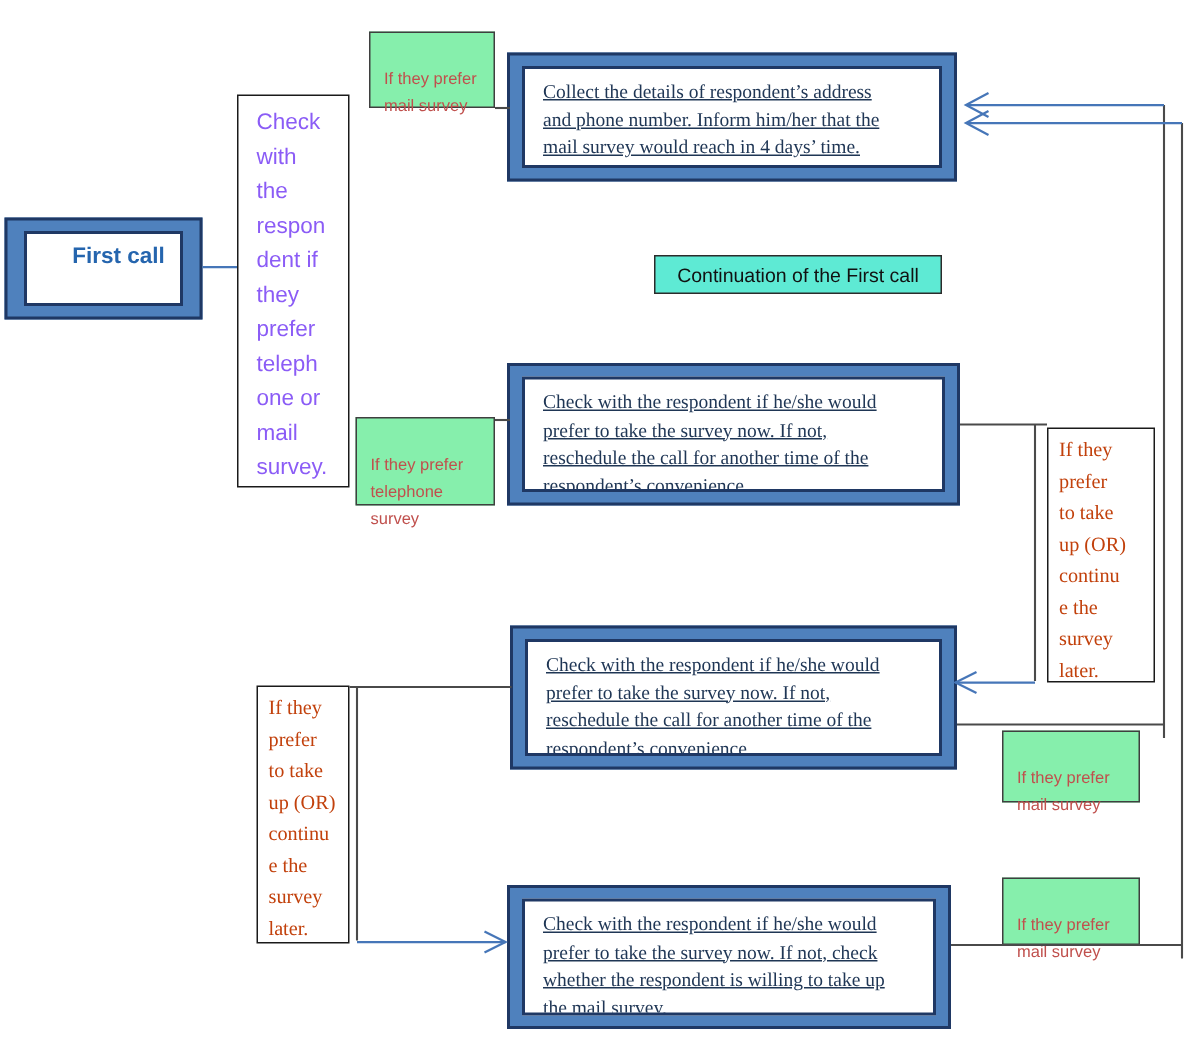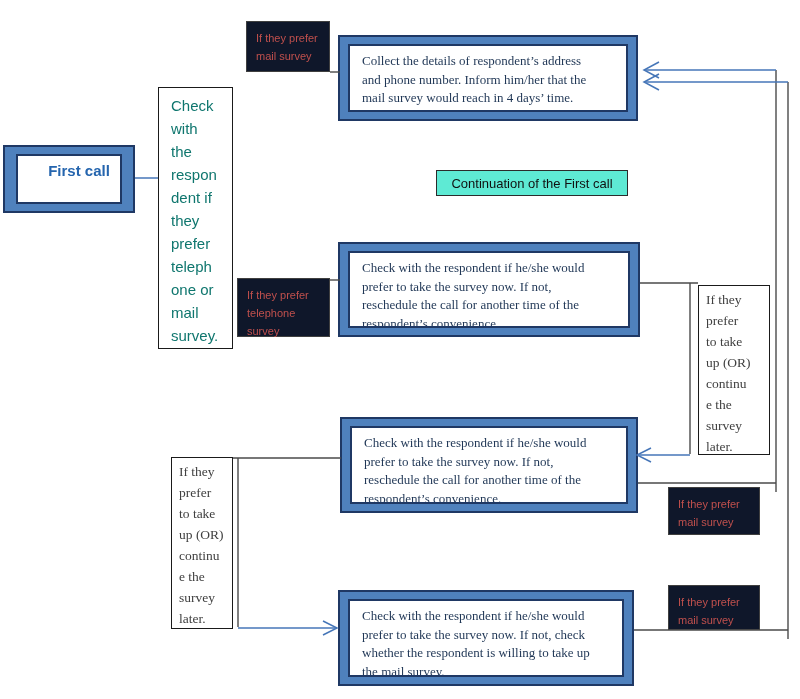--- a/index.html
+++ b/index.html
@@ -9,53 +9,53 @@
   }
   .canvas * { box-sizing:border-box; }
 
   
   .bluebox {
     position:absolute; background:#4f81bd; border:2px solid #1f3864; padding:7px 8px;
   }
   .bluebox .inner {
     width:100%; height:100%; background:#fff; border:2px solid #1f3864;
     padding:6px 4px 0 12px; font:13px/18.5px "Liberation Serif", serif;
-    color:#1f3655; white-space:pre; overflow:hidden;
+    color:#1f3655; white-space:pre; overflow:hidden;text-decoration:underline;
   }
 
   
   .startbox {
     position:absolute; left:3px; top:145px; width:132px; height:68px;
     background:#4f81bd; border:2px solid #1f3864; padding:7px 11px;
   }
   .startbox .inner {
     width:100%; height:100%; background:#fff; border:2px solid #1f3864;
     text-align:center; padding-top:6px;
     font-weight:bold; font-size:15px; color:#2565ae;padding-left:20px;
   }
 
   
   .tallbox {
     position:absolute; left:158px; top:63px; width:75px; height:262px;
     background:#fff; border:1.5px solid #1a1a1a;
-    font:15px/23px "Liberation Sans", sans-serif; color:#0f766e;
-    padding:6px 2px 0 12px; white-space:pre;margin-top:24px;
+    font:15px/23px "Liberation Sans", sans-serif; color:#8b5cf6;
+    padding:6px 2px 0 12px; white-space:pre;
   }
 
   
   .redbox {
-    position:absolute; background:#0f172a; border:1.5px solid #3f3f3f;
+    position:absolute; background:#86efac; border:1.5px solid #3f3f3f;
     font:11px/18px "Liberation Sans", sans-serif; color:#c0504d;
-    padding:7px 2px 0 9px; white-space:pre;
+    padding:22px 2px 0 9px; white-space:pre;
   }
 
   
   .laterbox {
     position:absolute; background:#fff; border:1.5px solid #1a1a1a;
-    font:13.5px/21px "Liberation Serif", serif; color:#404040;
+    font:13.5px/21px "Liberation Serif", serif; color:#c2410c;
     padding:3px 0 0 7px; white-space:pre;
   }
 
   
   .stagebox {
     position:absolute; background:#5eead4; border:1.5px solid #2b2b2b;
     font:13px "Liberation Sans", sans-serif; color:#111;
     display:flex; align-items:center; justify-content:center; white-space:pre;margin-left:38px;
   }
 

